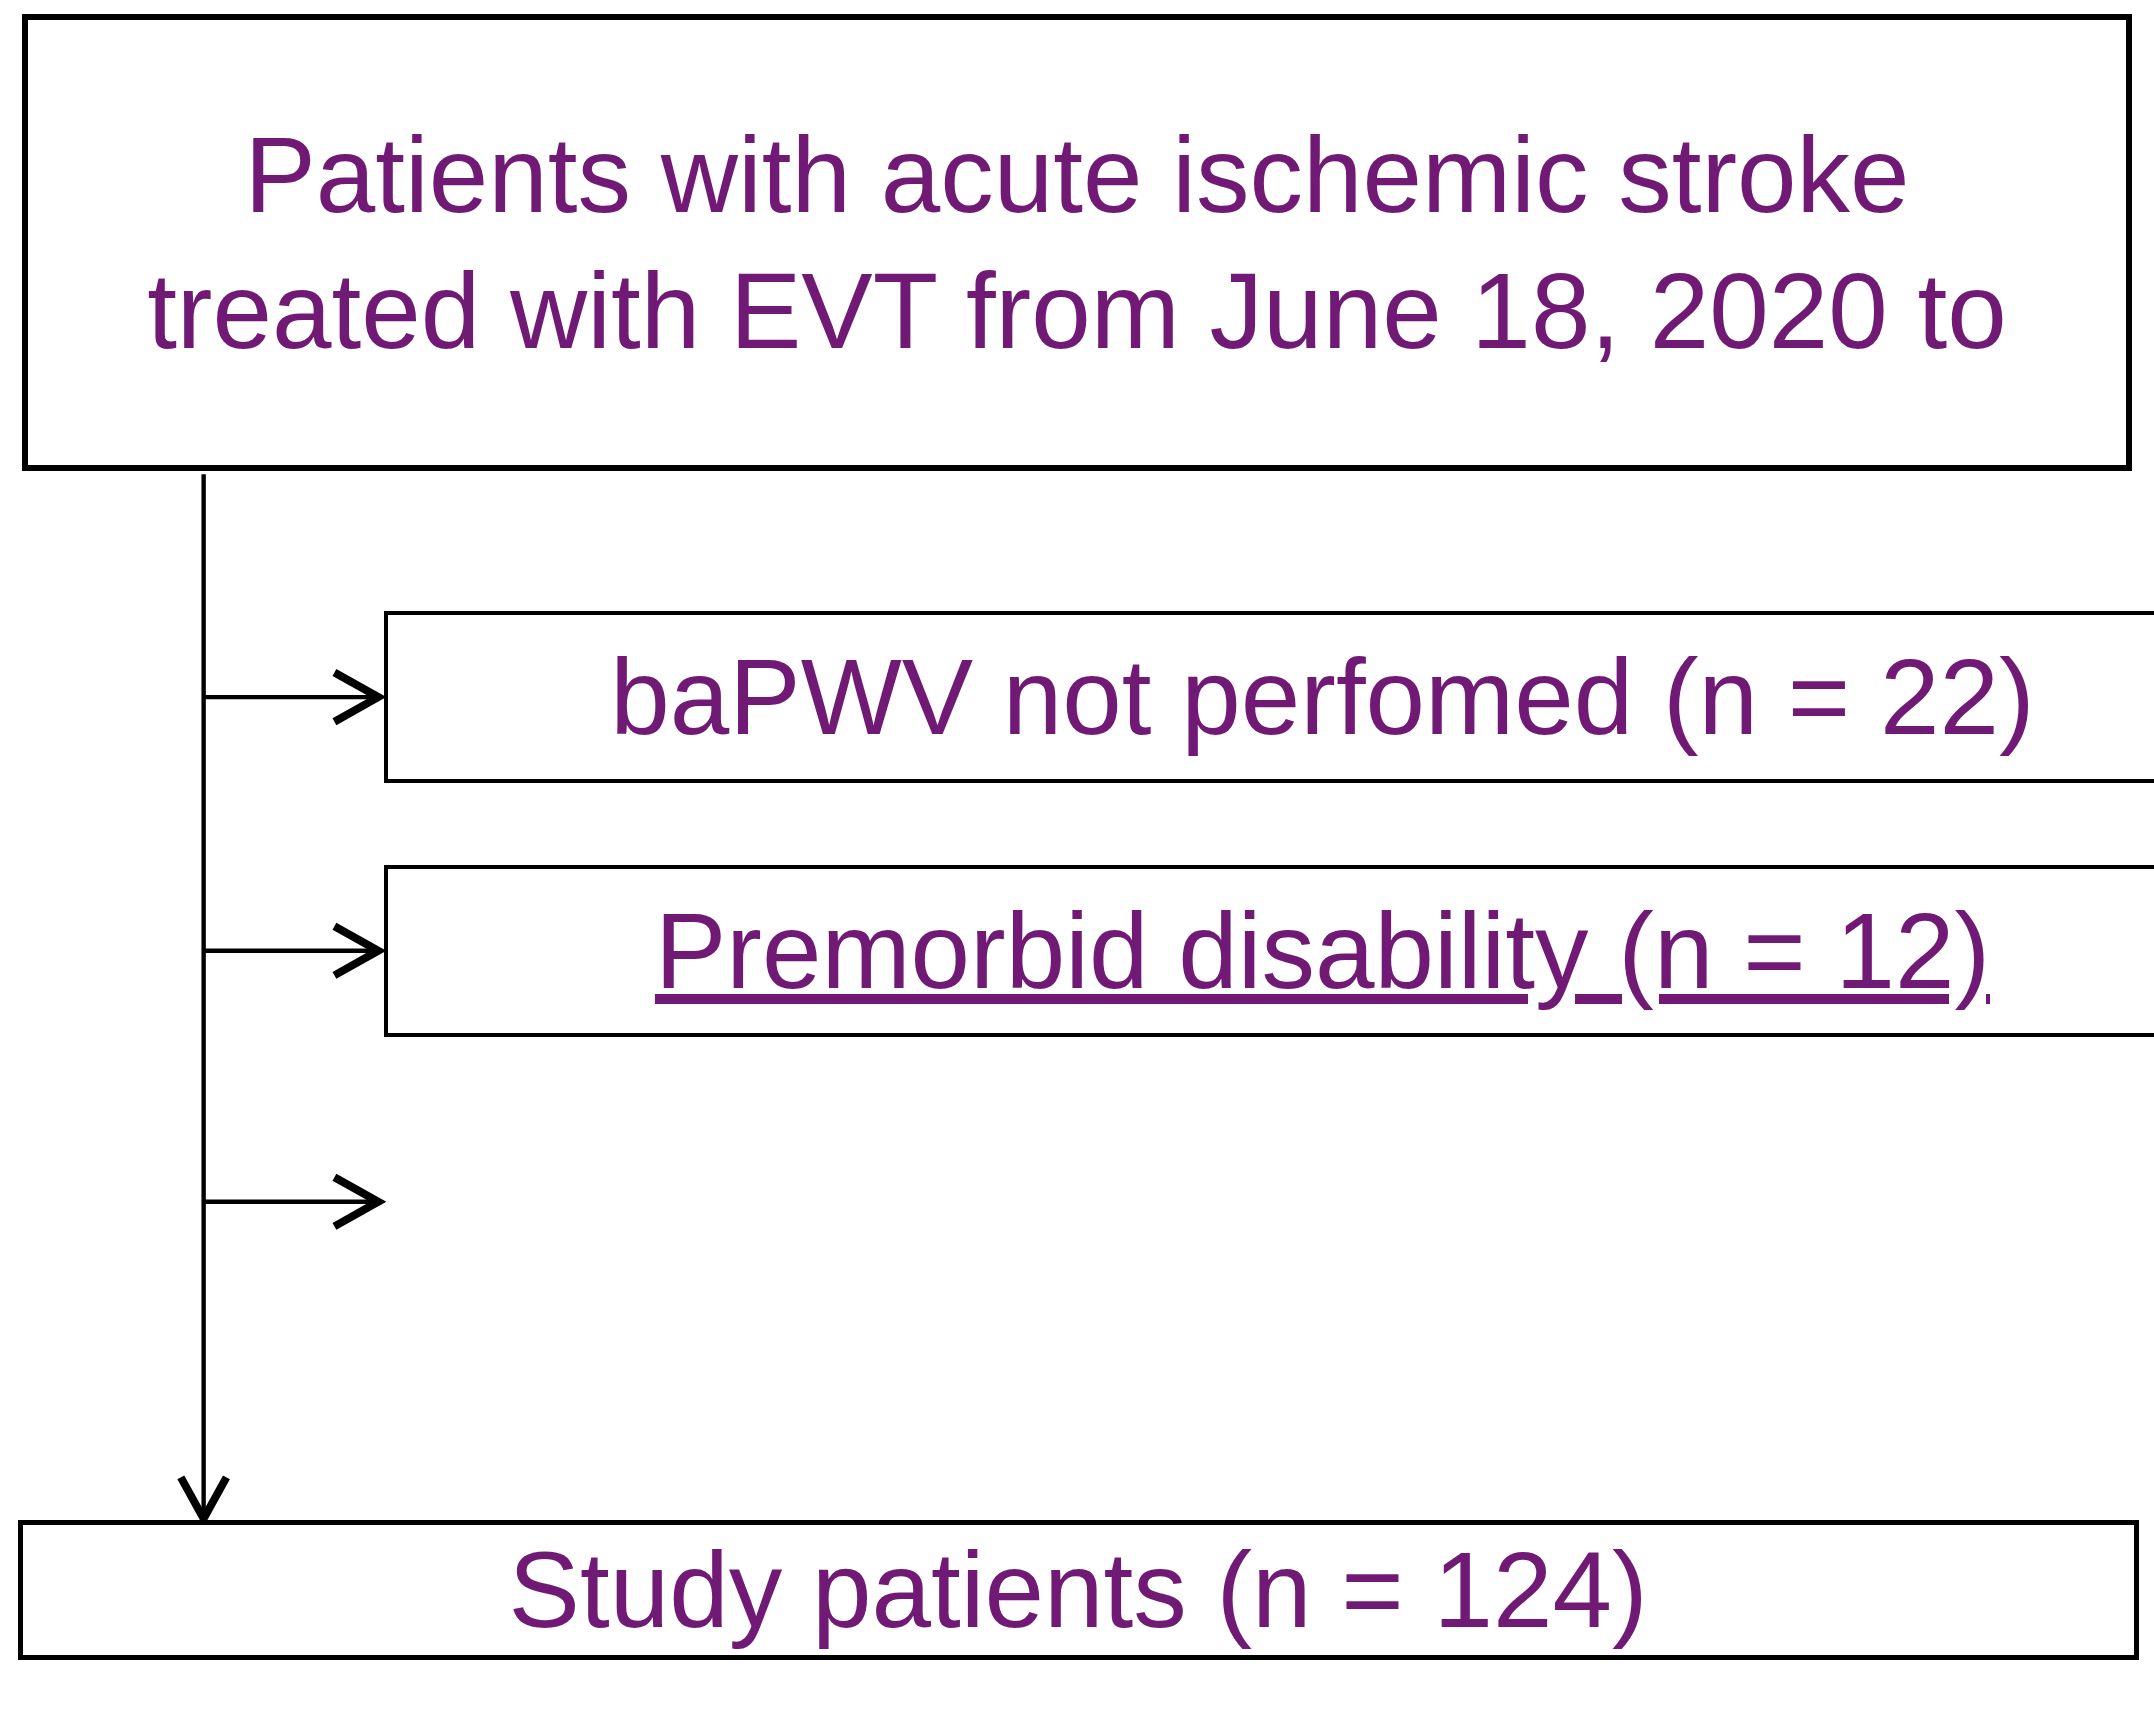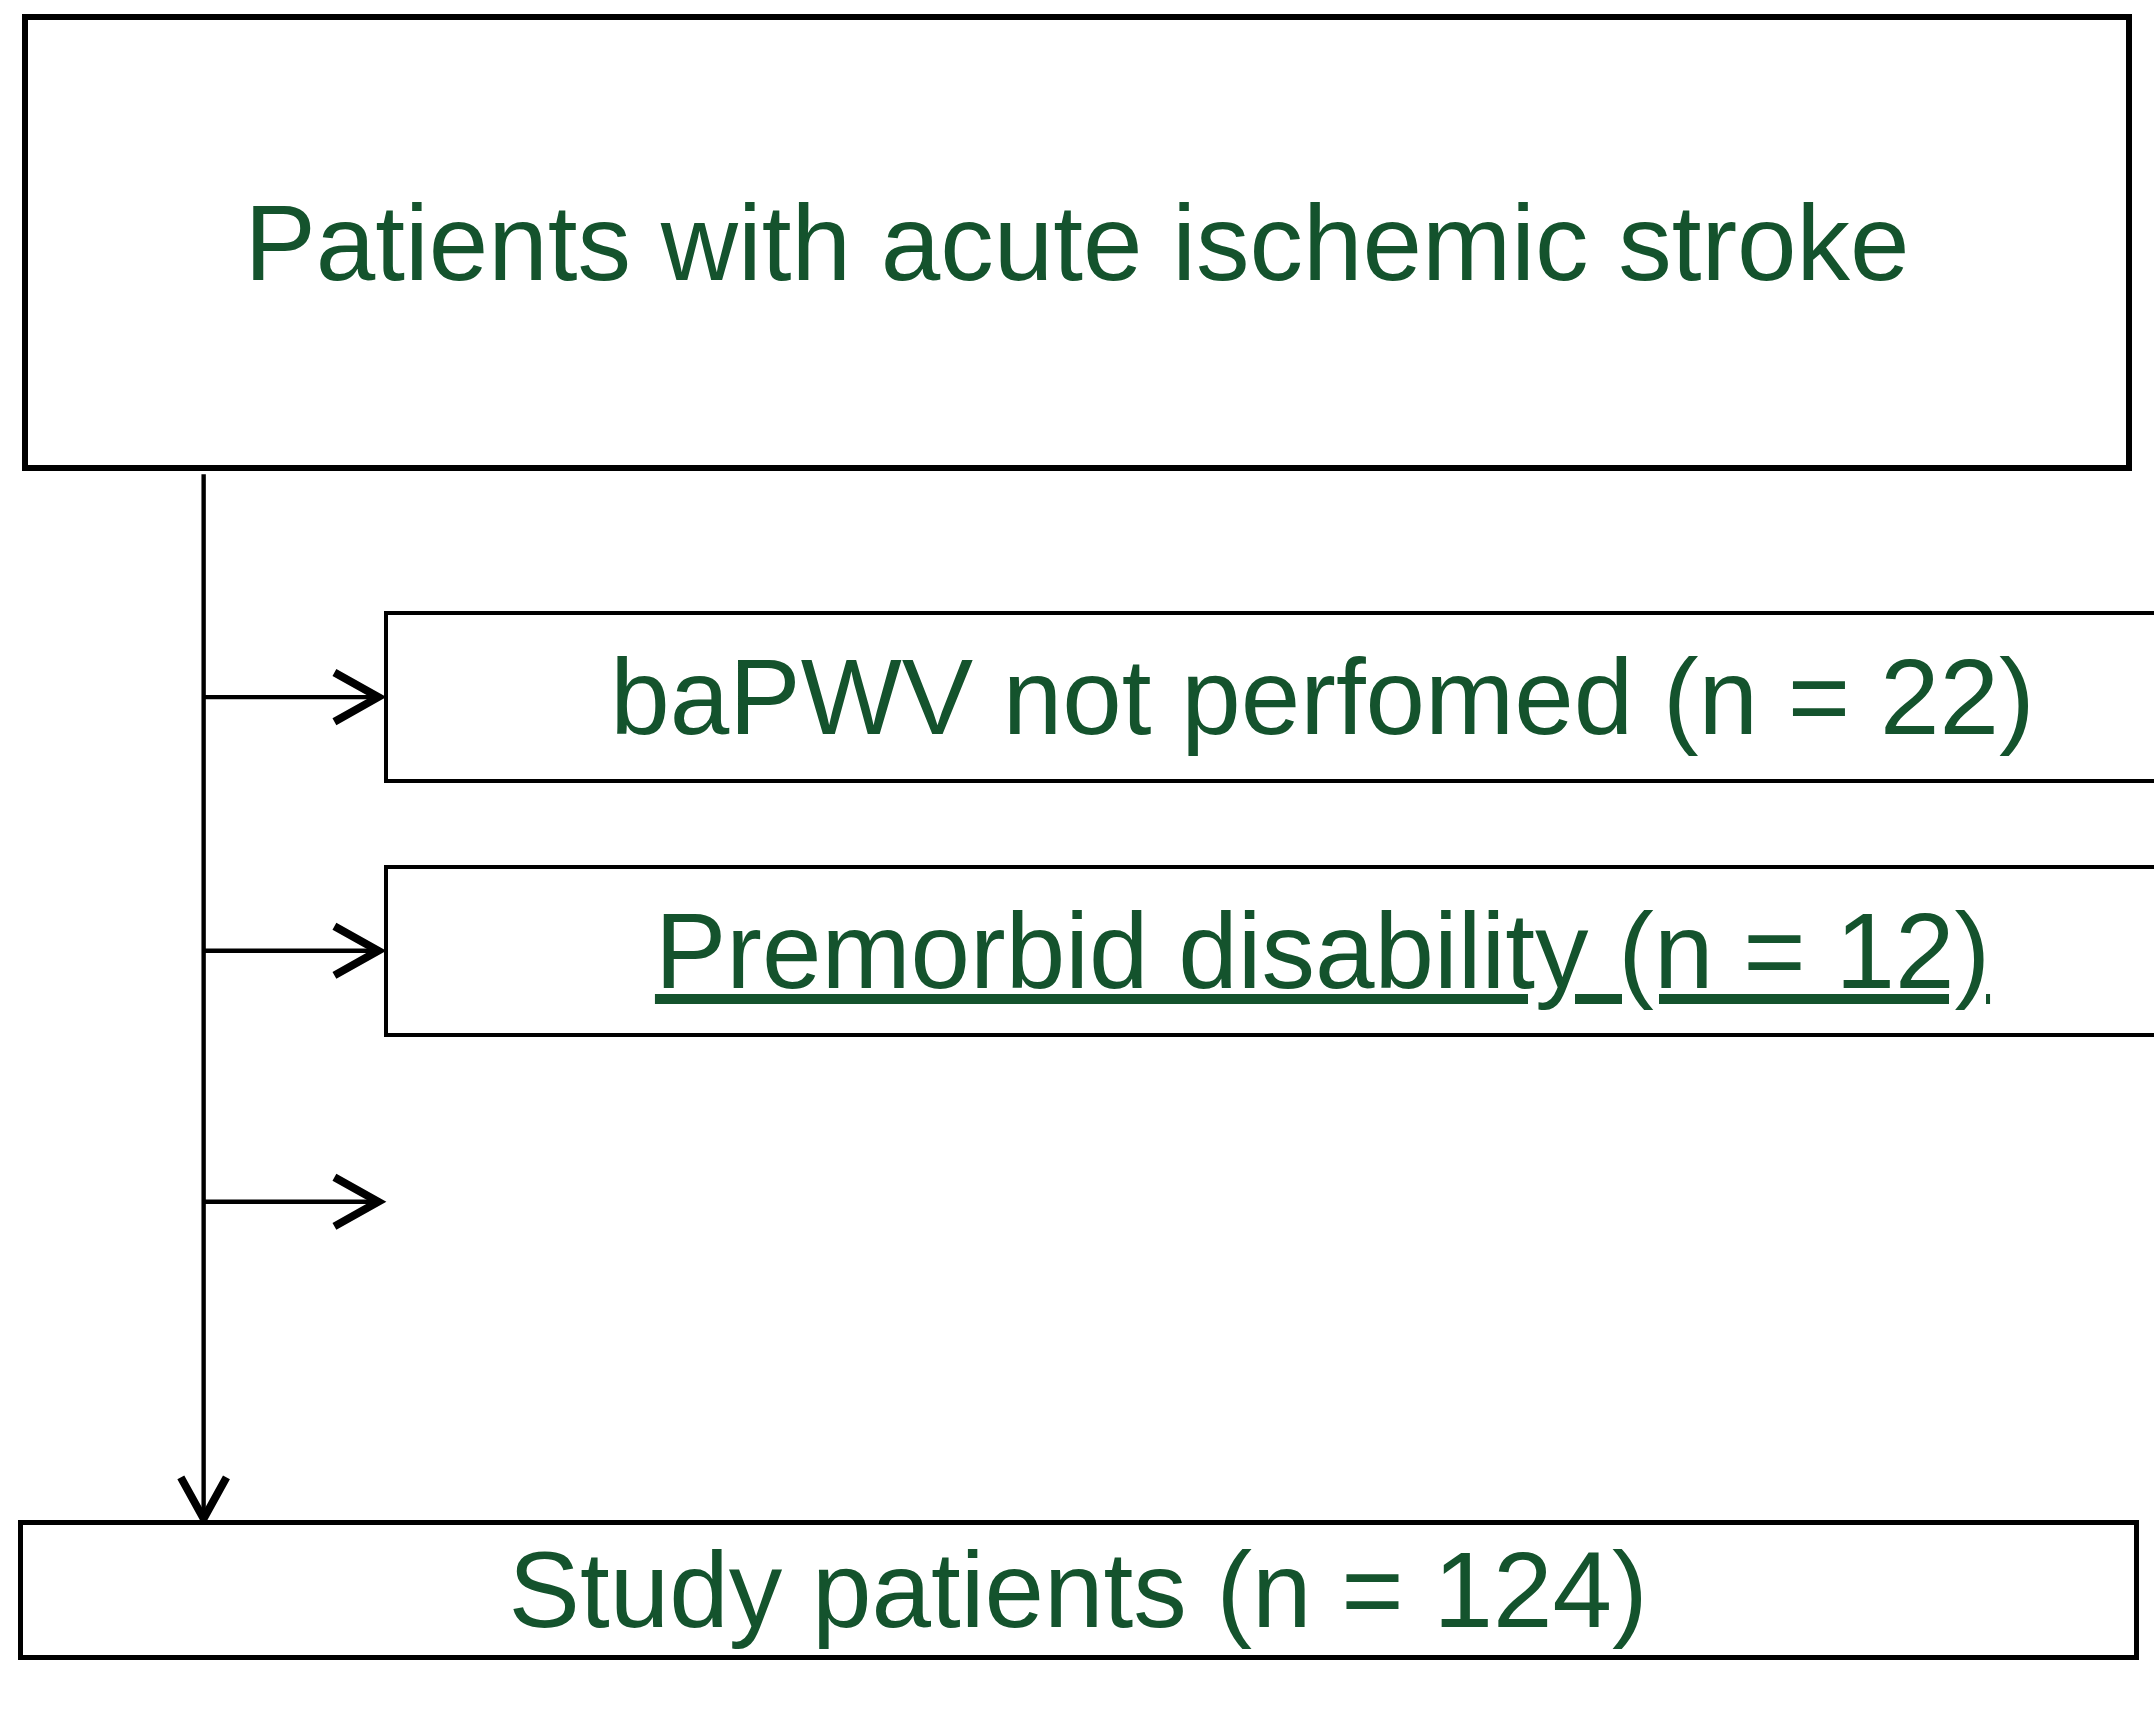--- a/index.html
+++ b/index.html
@@ -6,21 +6,21 @@
     margin: 0;
     padding: 0;
     background: #ffffff;
   }
   .canvas {
     position: relative;
     width: 2154px;
     height: 1726px;
     background: #ffffff;
     font-family: "Liberation Sans", sans-serif;
-    color: #14532d;
+    color: #701a75;
     overflow: hidden;
   }
   .connectors {
     position: absolute;
     left: 0;
     top: 0;
     width: 2154px;
     height: 1726px;
     pointer-events: none;
   }
@@ -81,20 +81,21 @@
 
     <line x1="232" y1="1083" x2="428" y2="1083" stroke-width="5" stroke="#000000"></line>
     <path d="M 381 1055 L 431 1083 L 381 1111" fill="none" stroke-width="9" stroke-linejoin="miter" stroke="#000000"></path>
 
     <line x1="232" y1="1369" x2="428" y2="1369" stroke-width="5" stroke="#000000"></line>
     <path d="M 381 1341 L 431 1369 L 381 1397" fill="none" stroke-width="9" stroke-linejoin="miter" stroke="#000000"></path>
   </svg>
 
   <div class="box top-box">
     <span class="line-text">Patients with acute ischemic stroke</span>
+    <span class="line-text">treated with EVT from June 18, 2020 to</span>
   </div>
 
   <div class="box excl-box e0">
     <span class="line-text">baPWV not perfomed (n = 22)</span>
   </div>
   <div class="box excl-box e1">
     <span class="line-text">Premorbid disability (n = 12)</span>
   </div>
 
   <div class="box final-box">

